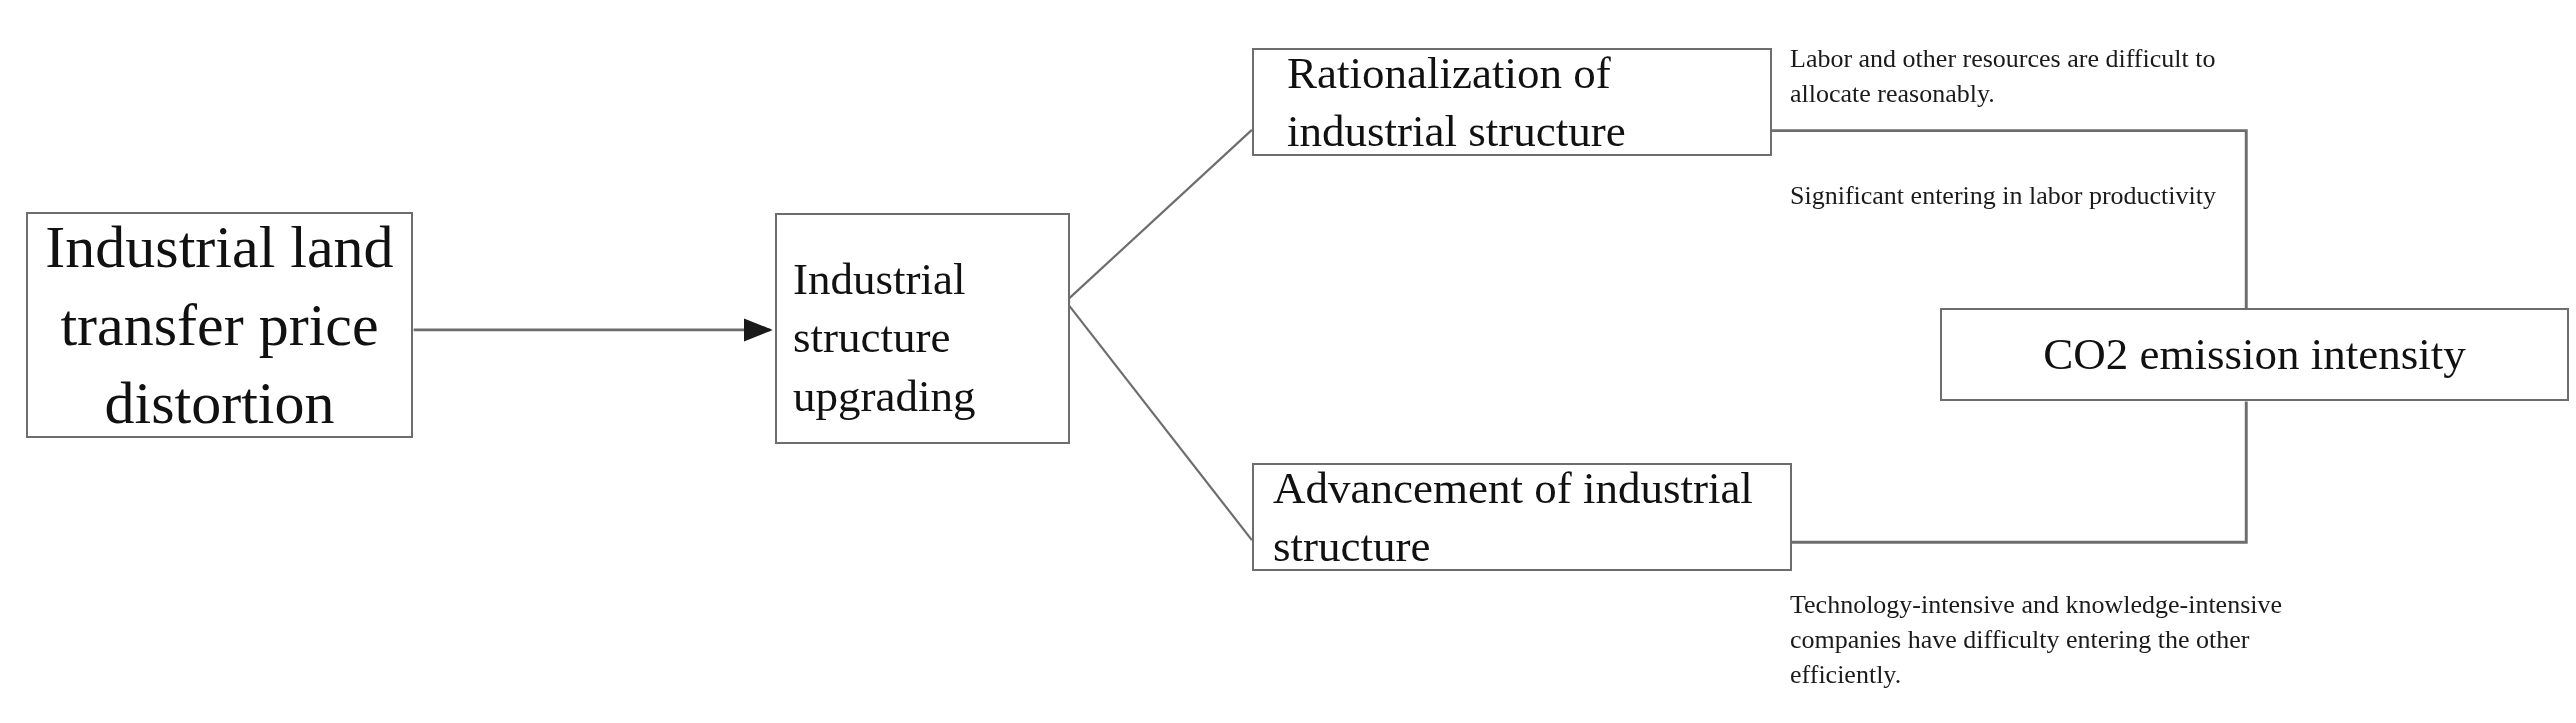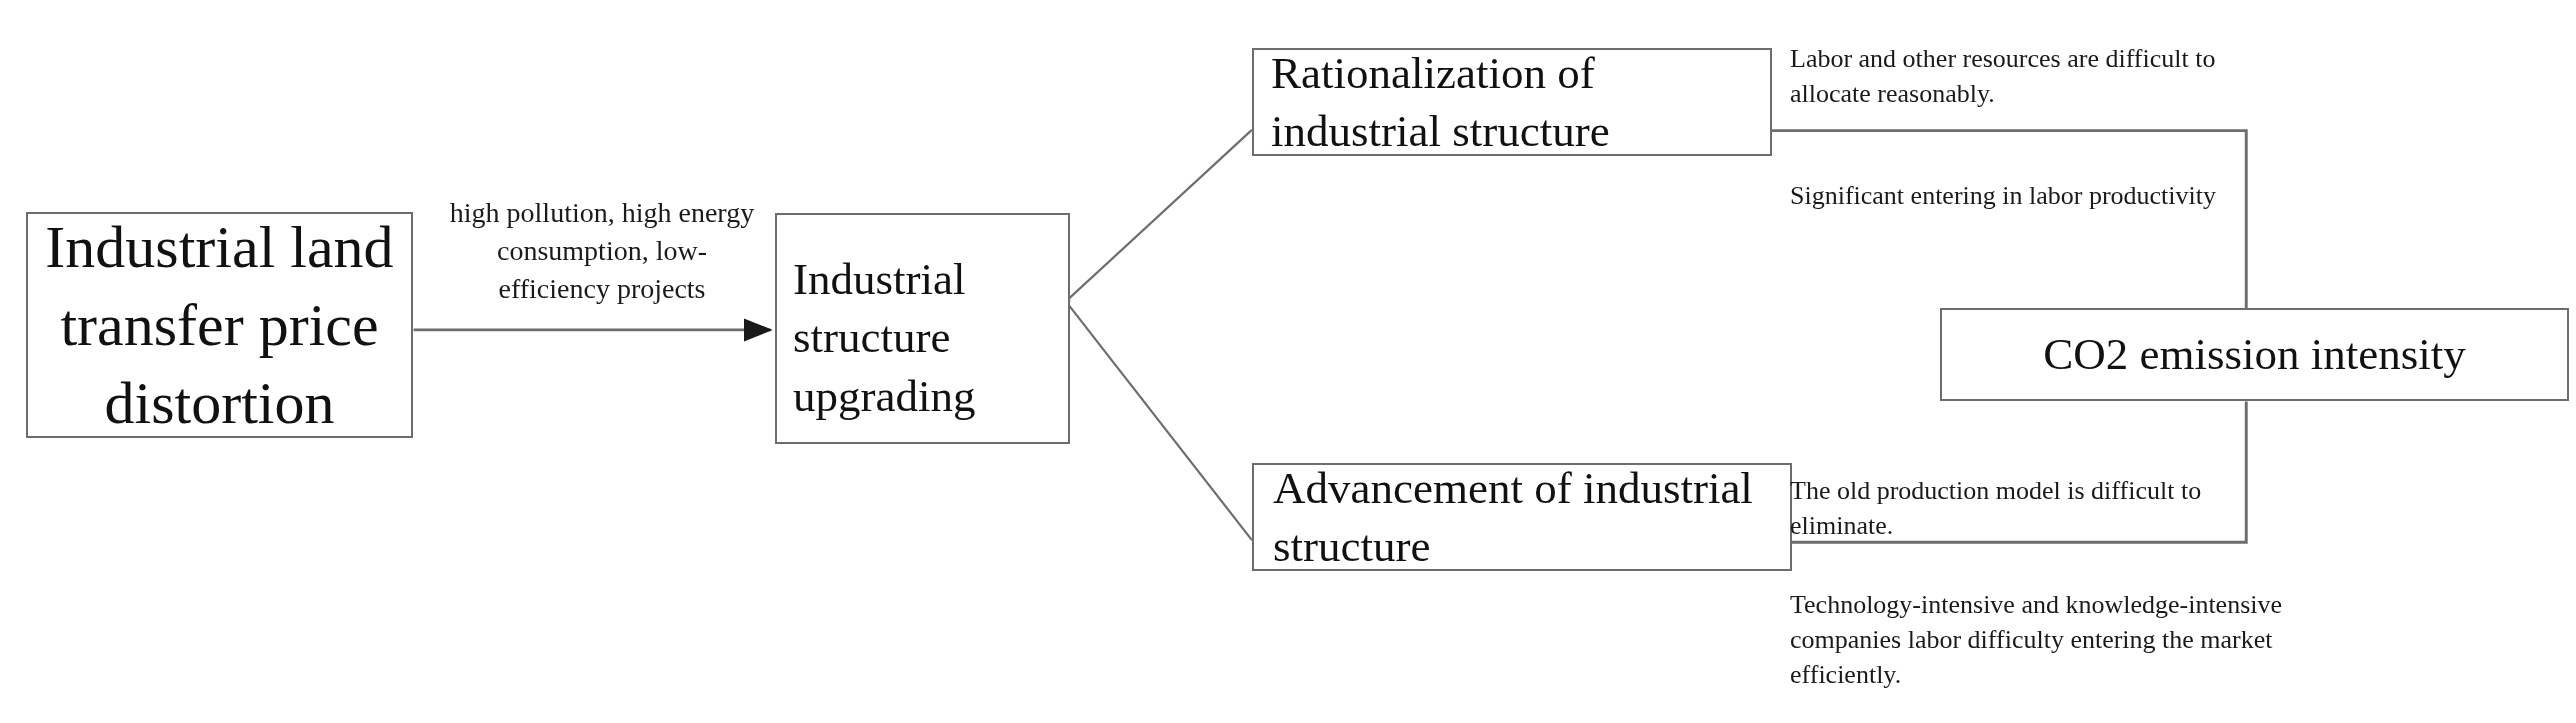--- a/index.html
+++ b/index.html
@@ -35,21 +35,21 @@
   #node-distortion .label{ text-align:center; font-size:60px; padding:0 10.2px; }
 
   #node-upgrading{
     left:775px; top:213px; width:295px; height:231px;
   }
   #node-upgrading .label{ text-align:left; font-size:45px; padding:0 16px;margin-top:18px; }
 
   #node-rationalization{
     left:1252px; top:48px; width:520px; height:108px;
   }
-  #node-rationalization .label{ text-align:left; font-size:45px; padding:0 17px; }
+  #node-rationalization .label{ text-align:left; font-size:45px; padding:0 33px; }
 
   #node-advancement{
     left:1252px; top:463px; width:540px; height:108px;
   }
   #node-advancement .label{ text-align:left; font-size:45px; padding:0 19px; }
 
   #node-co2{
     left:1940px; top:308px; width:629px; height:93px;
     justify-content:center;
   }
@@ -118,24 +118,22 @@
   </div>
 
   <div class="node" id="node-advancement">
     <div class="label">Advancement of industrial structure</div>
   </div>
 
   <div class="node" id="node-co2">
     <div class="label">CO2 emission intensity</div>
   </div>
 
-  <div class="annot" id="annot-arrow">high pollution, high energy consumption, low-efficiency projects</div>
 
   <div class="annot" id="annot-labor">Labor and other resources are difficult to allocate reasonably.</div>
 
   <div class="annot" id="annot-productivity">Significant entering in labor productivity</div>
 
-  <div class="annot" id="annot-oldmodel">The old production model is difficult to eliminate.</div>
 
-  <div class="annot" id="annot-techintensive">Technology-intensive and knowledge-intensive companies labor difficulty entering the market efficiently.</div>
+  <div class="annot" id="annot-techintensive">Technology-intensive and knowledge-intensive companies have difficulty entering the other efficiently.</div>
 
 </div>
 
 
 </body></html>

